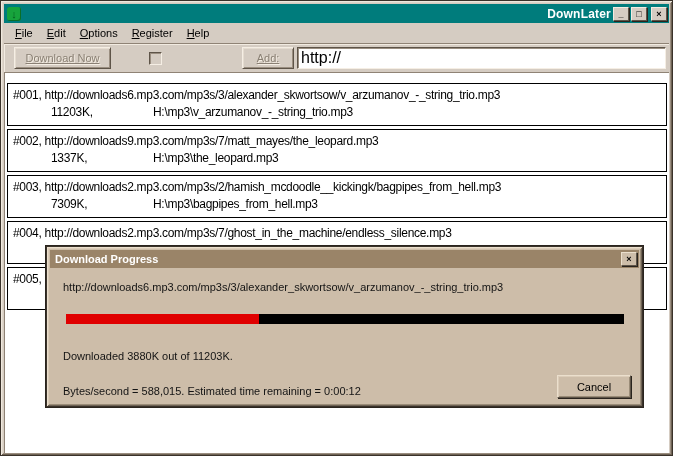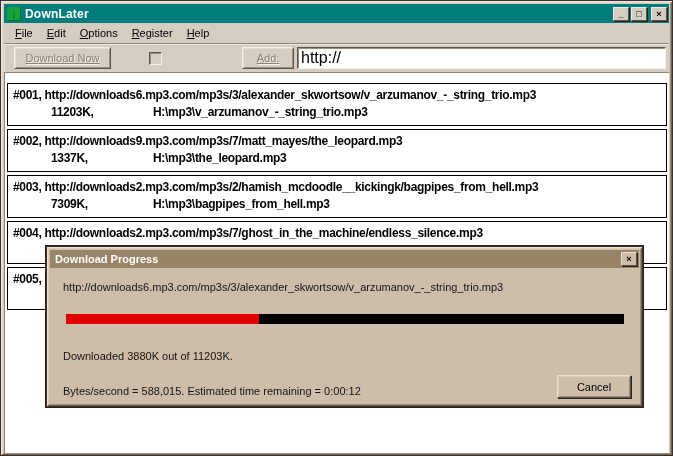--- a/index.html
+++ b/index.html
@@ -31,20 +31,21 @@
     color: #045A20;
     font-size: 11px; font-weight: bold;
     line-height: 14px; text-align: center;
     margin-right: 4px;
     box-shadow: inset -1px -1px 0 #0B6E28;
   }
   .title-text {
     color: #FFFFFF; font-weight: bold; font-size: 12px;
     letter-spacing: 0.2px;
     flex: 1;
+    text-align: right;
   }
   .winbtn {
     width: 16px; height: 14px;
     background: #D5CCC2;
     border: 1px solid;
     border-color: #F2EBE1 #5E5448 #5E5448 #F2EBE1;
     box-shadow: 1px 1px 0 #2A241E;
     font-size: 9px; font-weight: bold; color: #000;
     text-align: center; line-height: 12px;
     margin-left: 2px;
@@ -126,21 +127,21 @@
     height: 380px;
     border-left: 1px solid #8F8375;
     padding-top: 10px;
     overflow: hidden;
   }
   .entry {
     background: #FFFFFF;
     border: 1px solid #000000;
     height: 43px;
     margin: 0 2px 3px 2px;
-    font-weight: bold;
+    font-weight: normal;
     font-size: 12px;
     letter-spacing: -0.3px;
     color: #000;
     padding: 3px 0 16px 5px;
     line-height: 17px;
     white-space: nowrap;
     overflow: hidden;
   }
   .entry-line2 { padding-left: 38px; }
   .entry-size { display: inline-block; width: 102px; }

